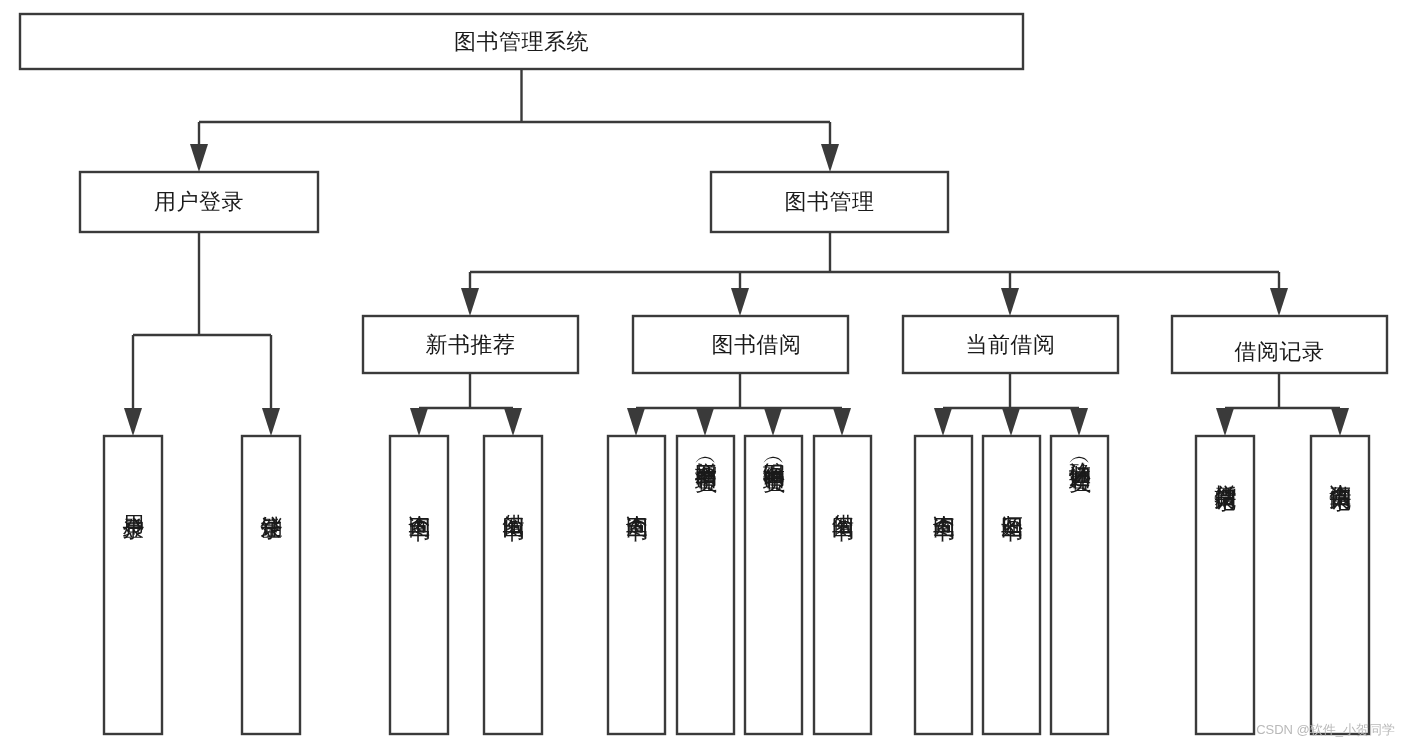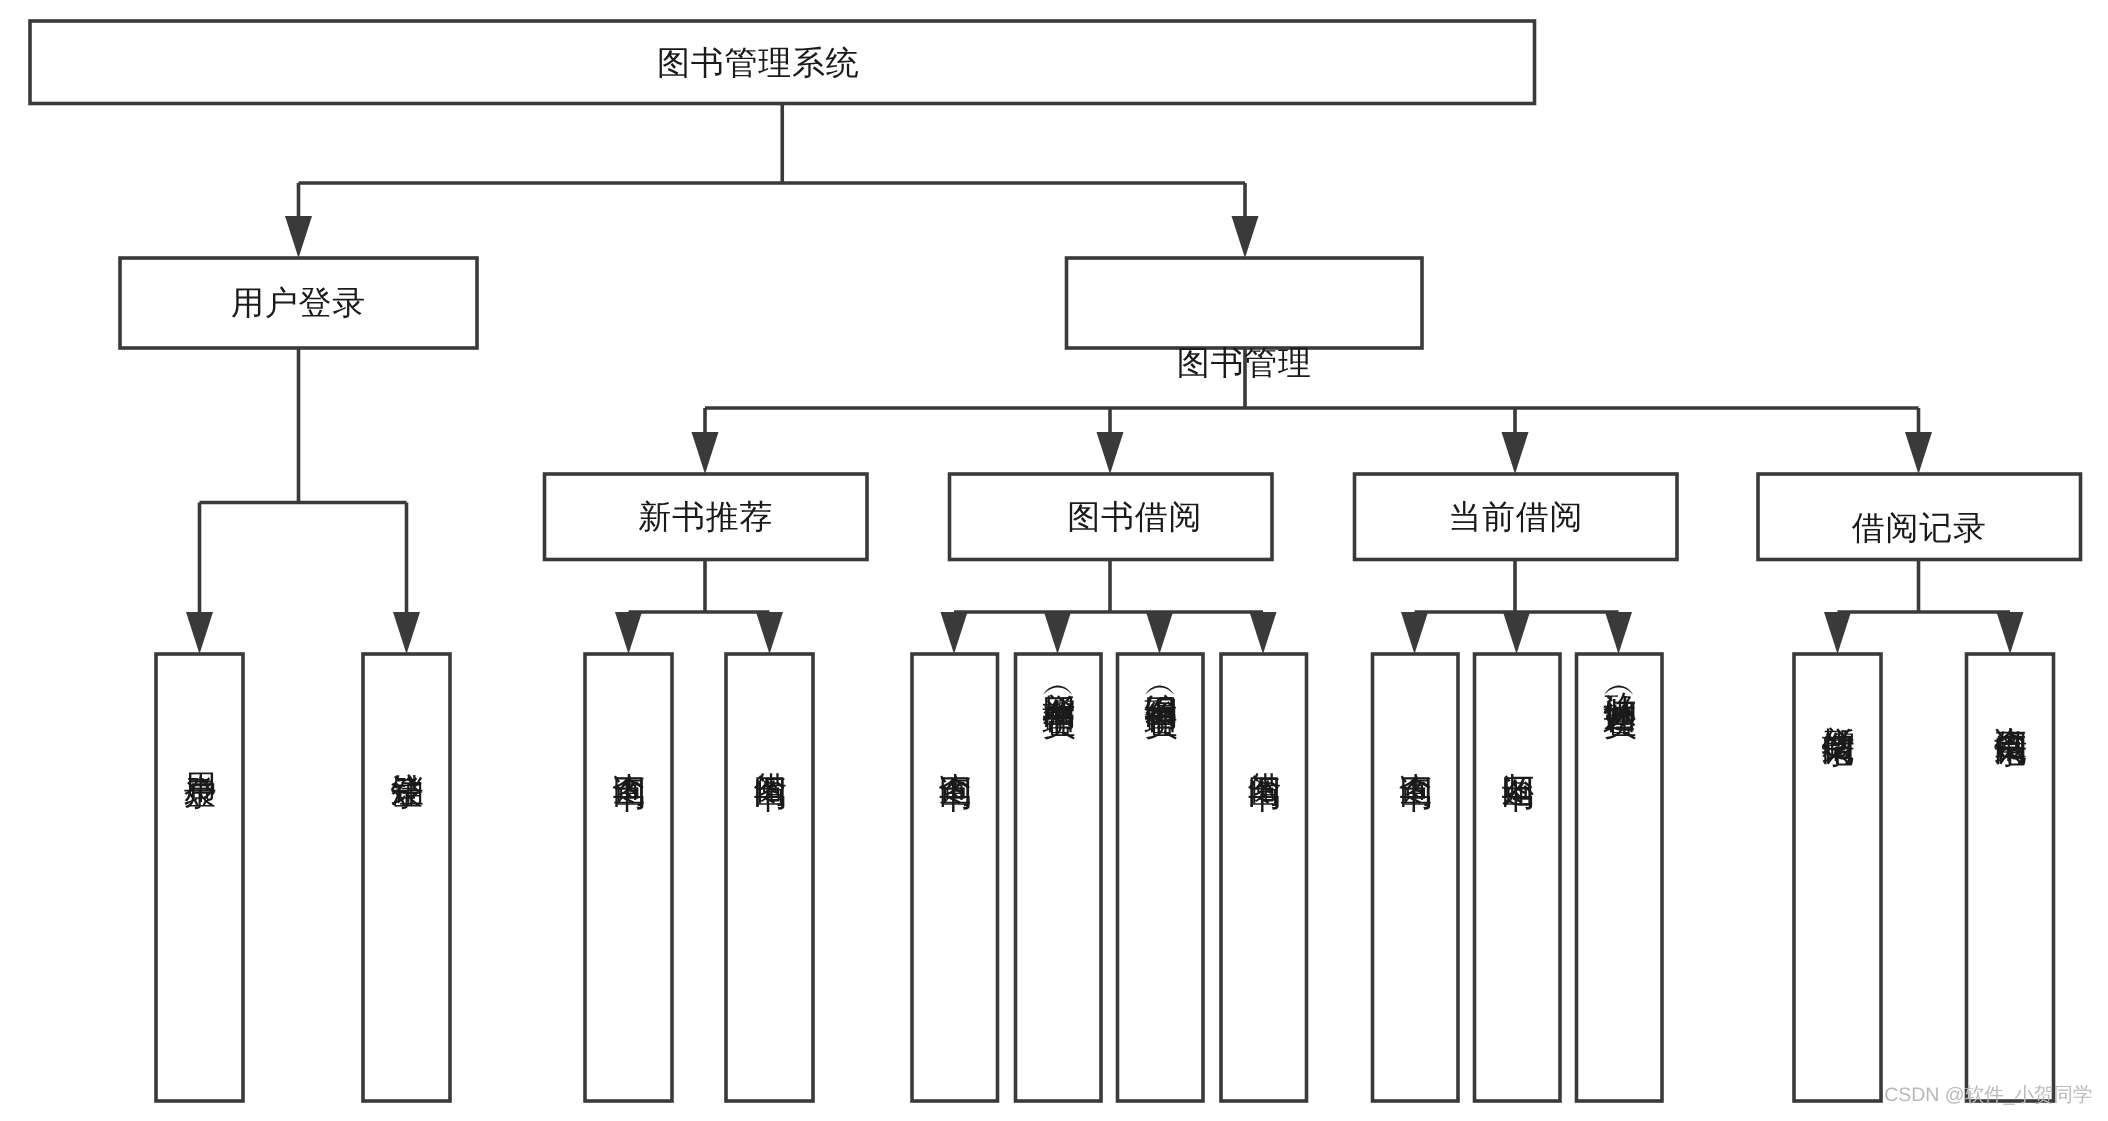--- a/index.html
+++ b/index.html
@@ -185,29 +185,29 @@
     <rect class="node-rect" x="745" y="436" width="57" height="298"></rect>
     <rect class="node-rect" x="814" y="436" width="57" height="298"></rect>
     <rect class="node-rect" x="915" y="436" width="57" height="298"></rect>
     <rect class="node-rect" x="983" y="436" width="57" height="298"></rect>
     <rect class="node-rect" x="1051" y="436" width="57" height="298"></rect>
     <rect class="node-rect" x="1196" y="436" width="58" height="298"></rect>
     <rect class="node-rect" x="1311" y="436" width="58" height="298"></rect>
 
   </svg>
 
-  <div class="hlabel-wrap" style="left:4px; top:14px; width:1003px; height:55px;">
+  <div class="hlabel-wrap" style="left:20px; top:14px; width:1003px; height:55px;">
     <span class="hlabel-text">图书管理系统</span>
   </div>
 
   <div class="hlabel-wrap" style="left:80px; top:172px; width:238px; height:60px;">
     <span class="hlabel-text">用户登录</span>
   </div>
 
-  <div class="hlabel-wrap" style="left:711px; top:172px; width:237px; height:60px;margin-top:40px;">
+  <div class="hlabel-wrap" style="left:711px; top:172px; width:237px; height:60px;">
     <span class="hlabel-text">图书管理</span>
   </div>
 
   <div class="hlabel-wrap" style="left:363px; top:316px; width:215px; height:57px;justify-content:center;">
     <span class="hlabel-text">新书推荐</span>
   </div>
 
   <div class="hlabel-wrap" style="left:633px; top:316px; width:247px; height:57px;">
     <span class="hlabel-text">图书借阅</span>
   </div>

